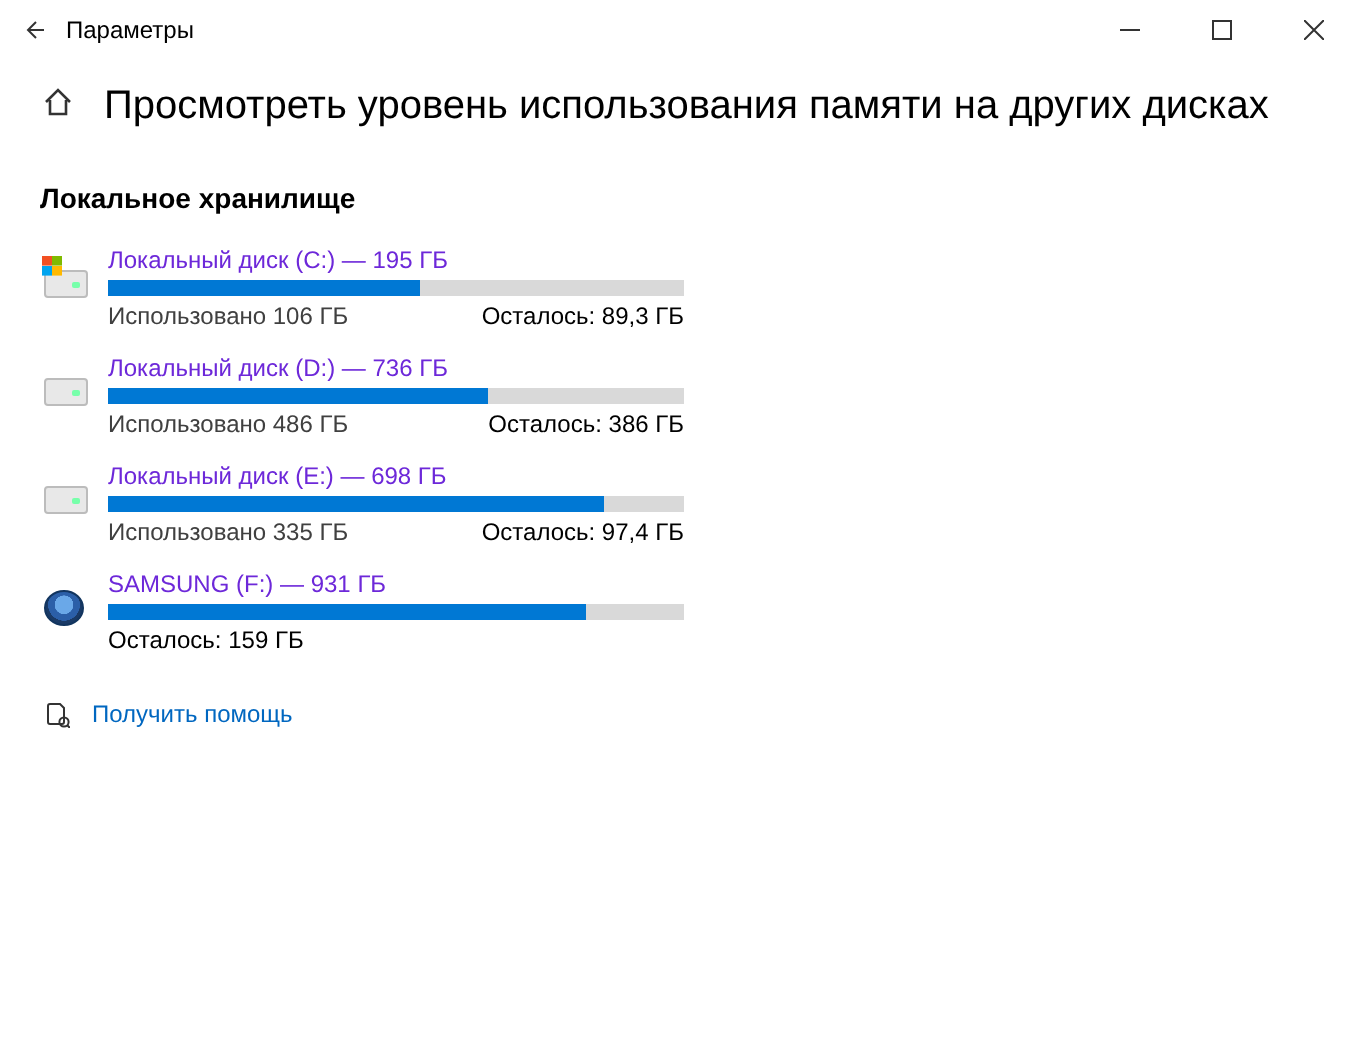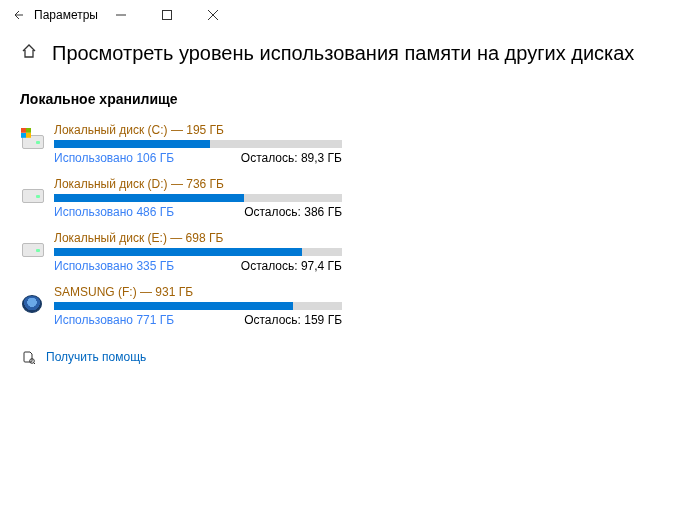--- a/index.html
+++ b/index.html
@@ -1,19 +1,19 @@
 <!DOCTYPE html>
 <html><head>
 <meta charset="utf-8">
 <style>
   * { box-sizing: border-box; margin: 0; padding: 0; }
   html, body { width: 680px; height: 532px; font-family: "Segoe UI", Tahoma, sans-serif; background: #fff; color: #000; overflow: hidden; }
   .titlebar {
-    height: 30px; display: flex; align-items: center; justify-content: flex-start;
-    padding-left: 0; font-size: 12px; margin-left: 12px;
+    height: 30px; display: flex; align-items: center; justify-content: space-between;
+    padding-left: 11px; font-size: 12px;
   }
   .tb-left { display: flex; align-items: center; gap: 10px; }
   .tb-back { width: 12px; height: 12px; display:flex; align-items:center; justify-content:center; color:#333; }
   .tb-title { font-size: 12px; color:#000; }
   .tb-ctrls { display:flex; }
   .tb-btn { width: 46px; height: 30px; display:flex; align-items:center; justify-content:center; color:#333; }
   .tb-btn svg { display:block; }
   .header {
     display:flex; align-items:flex-start; gap: 14px;
     padding: 12px 20px 6px 20px;
@@ -21,25 +21,25 @@
   .home-icon { width: 18px; height: 18px; color:#333; }
   .page-title { font-size: 20px; font-weight: 400; }
   .section {
     padding: 20px 12px 0 20px;
   }
   .section-title { font-size: 14px; font-weight:600; margin-bottom: 16px; }
   .disk-list { display:flex; flex-direction:column; gap: 12px; margin-left: 2px; }
   .disk-row { display:flex; align-items:flex-start; gap: 10px; width: 330px; }
   .disk-icon { width: 22px; height: 22px; flex: 0 0 22px; margin-top: 10px; position:relative; }
   .disk-body { flex:1; }
-  .disk-title { font-size: 12px; color:#a16207; }
+  .disk-title { font-size: 12px; color:#6d28d9; }
   .bar { width: 288px; height: 8px; background:#d9d9d9; position:relative; margin: 3px 0 3px 0; }
   .bar-fill { position:absolute; left:0; top:0; bottom:0; background:#0078d4; }
   .disk-bottom { display:flex; justify-content:space-between; width:288px; font-size: 12px; }
-  .used { color:#3b82f6; }
+  .used { color:#404040; }
   .remaining { color:#000000; }
   .links { padding: 22px 20px; display:flex; flex-direction:column; gap: 10px; }
   .link-row { display:flex; align-items:center; gap: 10px; font-size: 12px; }
   .link-icon { width:16px; height:16px; color:#333; display:flex; align-items:center; justify-content:center; }
   .link-text { color:#0067c0; }
   
   .drv { width:22px; height:14px; background:#e8e8e8; border:1px solid #bcbcbc; border-radius:2px; position:relative; top:2px; }
   .drv::after { content:""; position:absolute; right:3px; top:5px; width:4px; height:3px; background:#7fa; border-radius:1px; }
   .drv-win::before { content:""; position:absolute; left:-2px; top:-8px; width:10px; height:10px;
     background:
@@ -140,21 +140,20 @@
       <div class="disk-row">
         <div class="disk-icon">
           <div class="drv-ext"></div>
         </div>
         <div class="disk-body">
           <div class="disk-title">SAMSUNG (F:) — 931 ГБ</div>
           <div class="bar">
             <div class="bar-fill" style="width:83%"></div>
           </div>
           <div class="disk-bottom">
-            <span class="used">Использовано 771 ГБ</span>
             <span class="remaining">Осталось: 159 ГБ</span>
           </div>
         </div>
       </div>
     </div>
 </div>
 
 <div class="links">
   <div class="link-row">
     <div class="link-icon">

